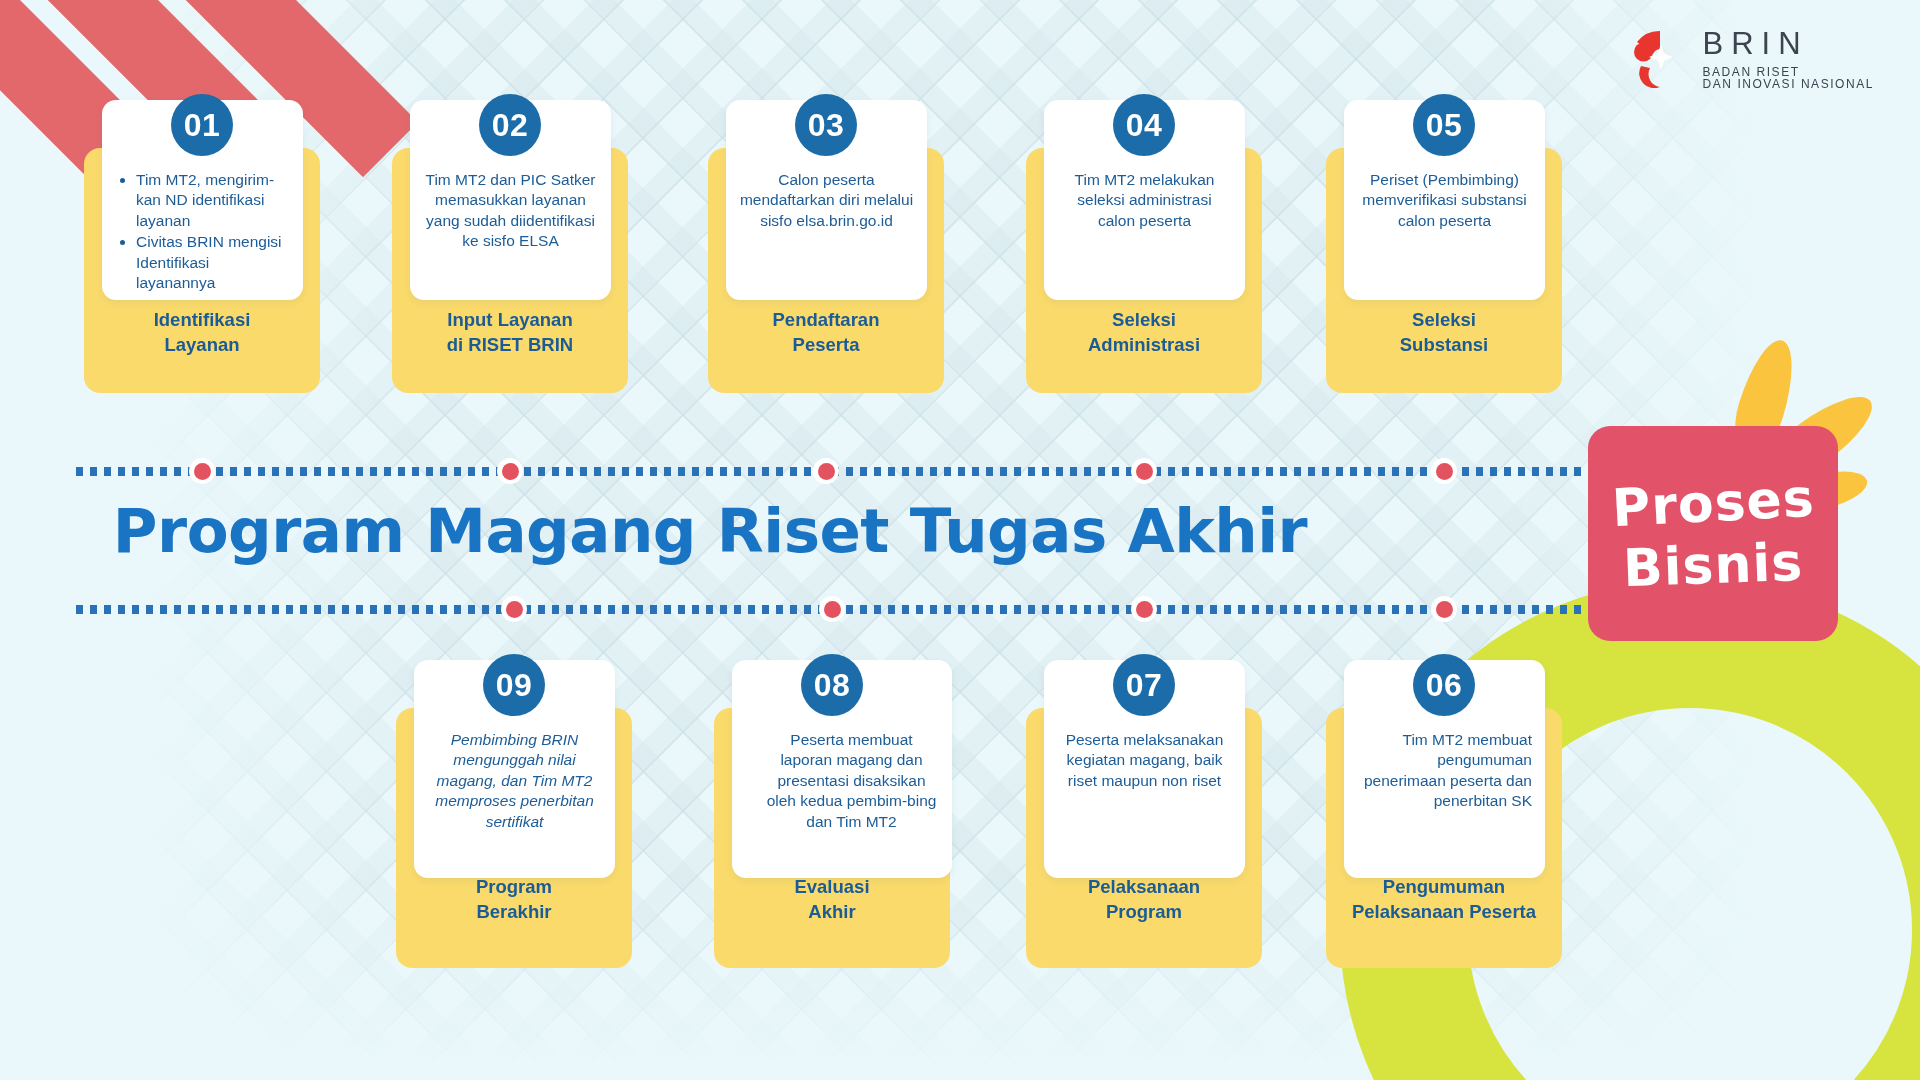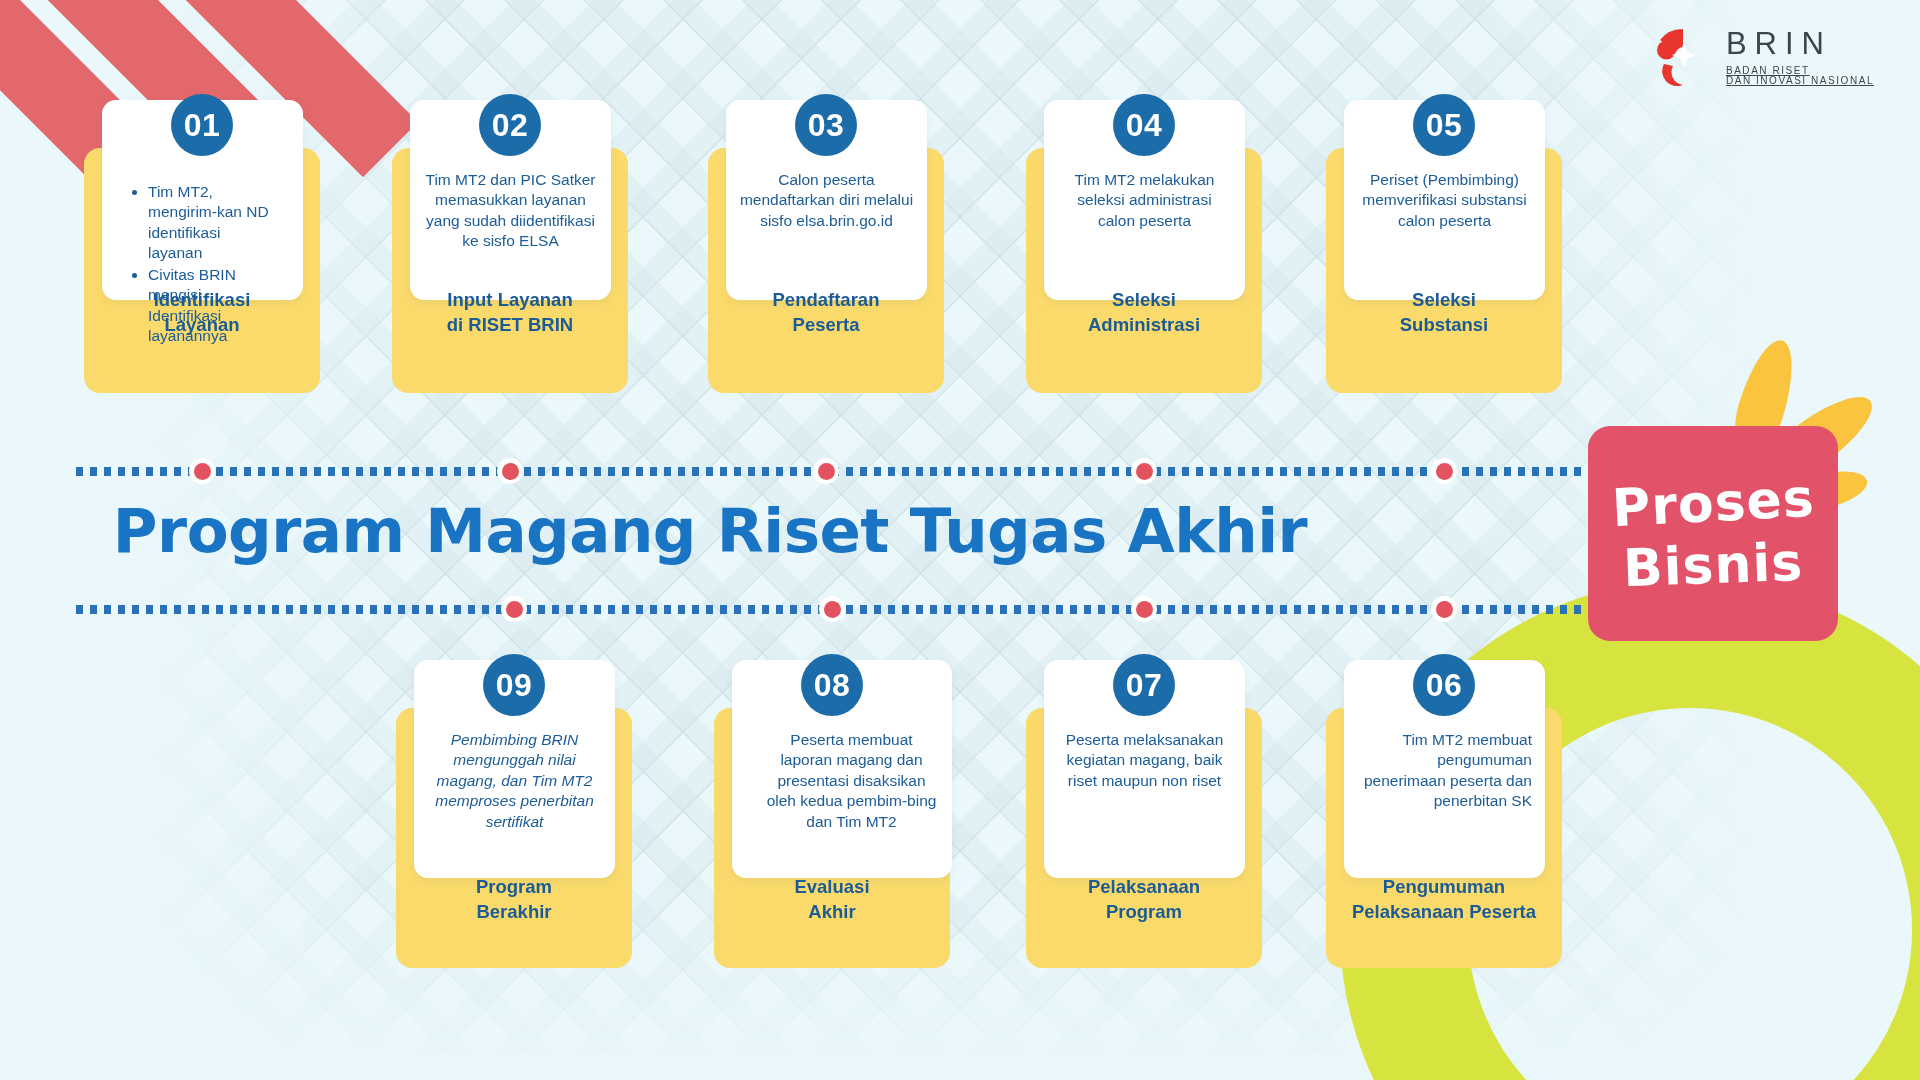--- a/index.html
+++ b/index.html
@@ -57,23 +57,22 @@
     position:absolute;right:46px;top:28px;z-index:6;
     display:flex;align-items:center;gap:14px;
   }
   #brin-logo .mark{width:58px;height:58px;position:relative;flex:none;}
   #brin-logo .words{display:flex;flex-direction:column;line-height:1;}
   #brin-wordmark{
     font-size:31px;letter-spacing:8px;color:#3d4450;font-weight:400;
     font-family:"Liberation Sans",sans-serif;
   }
   #brin-tagline{
-    font-size:10px;letter-spacing:1.55px;color:#3d4450;margin-top:7px;
+    font-size:12px;letter-spacing:1.55px;color:#3d4450;margin-top:7px;
     font-family:"Liberation Sans",sans-serif;
-    text-decoration:underline;
   }
   #brin-tagline span{display:block;}
 
   
   .row{position:absolute;z-index:5;}
   #row-top{left:0;top:100px;width:1920px;height:300px;}
   #row-bottom{left:0;top:660px;width:1920px;height:320px;}
 
   .step-card{position:absolute;width:236px;}
 
@@ -89,32 +88,32 @@
   .card-num{
     position:absolute;width:62px;height:62px;border-radius:50%;
     background:#1b6ca8;color:#fff;display:flex;align-items:center;
     justify-content:center;font-size:32px;font-weight:700;letter-spacing:.5px;
     left:50%;margin-left:-31px;z-index:3;
   }
   .card-desc{
     color:#1c5c97;font-size:15.5px;line-height:1.32;text-align:center;
     padding:0 13px;
   }
-  .card-desc ul{margin:16px;padding:0 0 0 17px;text-align:left;}
+  .card-desc ul{margin:4px;padding:0 0 0 17px;text-align:left;}
   .card-desc li{margin:0 0 1px 0;}
   .card-title{
     position:absolute;left:0;width:236px;text-align:center;
     color:#1b5b96;font-size:18.5px;font-weight:700;line-height:1.33;
   }
 
   
   #row-top .card-base{top:48px;height:245px;}
   #row-top .card-white{top:0;}
   #row-top .card-num{top:-6px;}
-  #row-top .card-title{top:188px;}
+  #row-top .card-title{top:208px;}
 
   
   #row-bottom .card-base{top:48px;height:260px;}
   #row-bottom .card-white{top:0;}
   #row-bottom .card-num{top:-6px;}
   #row-bottom .card-title{top:215px;}
 
   
   .dotline{
     position:absolute;height:9px;z-index:4;

